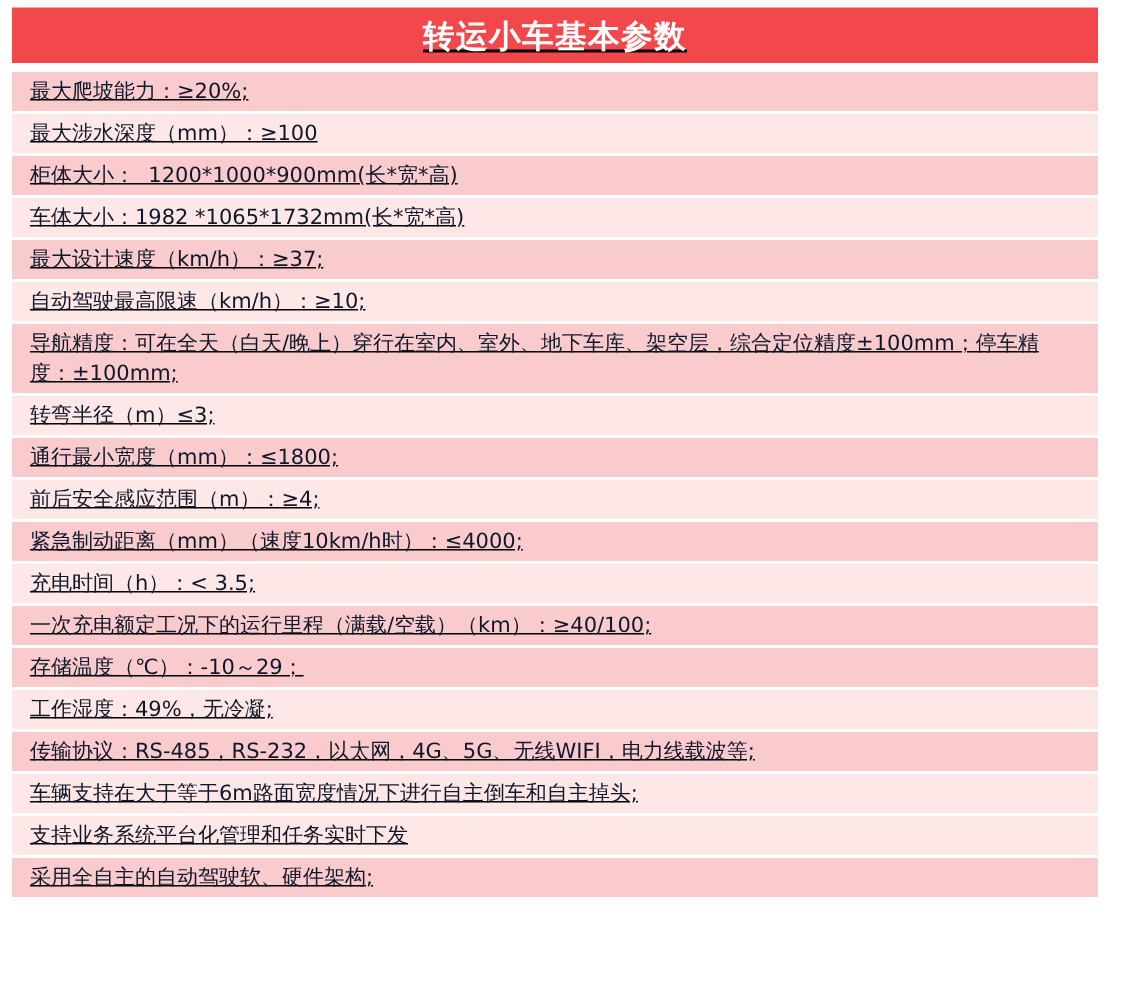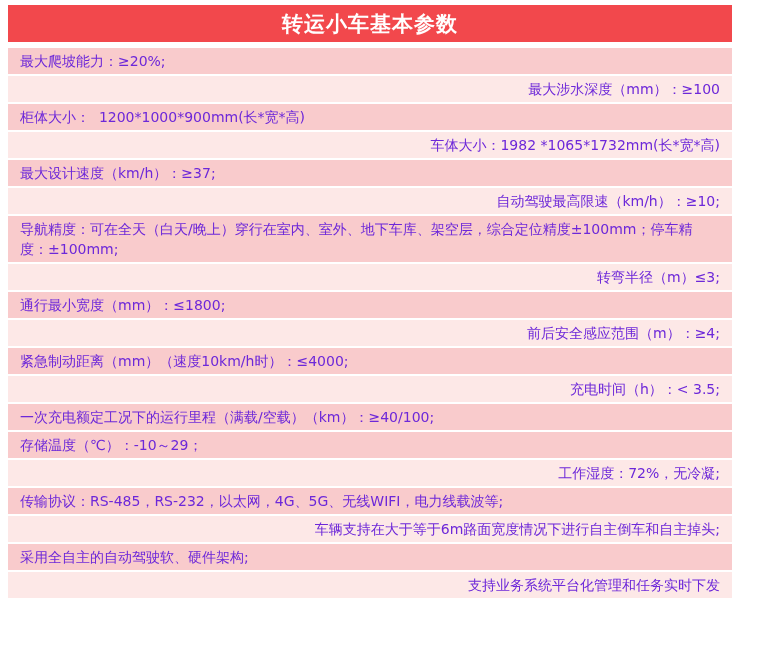--- a/index.html
+++ b/index.html
@@ -12,20 +12,21 @@
     height: 654px;
     font-family: "DejaVu Sans", "Liberation Sans", sans-serif;
     overflow: hidden;
   }
   .page {
     box-sizing: border-box;
     width: 740px;
     height: 654px;
     padding: 5px 8px 0 8px;
     background: #ffffff;
+    text-decoration: underline;
   }
   .title-bar {
     height: 37px;
     background: #f2484c;
     color: #ffffff;
     display: flex;
     align-items: center;
     justify-content: center;
     font-size: 21px;
     font-weight: bold;
@@ -35,26 +36,26 @@
   .spec-table {
     width: 100%;
   }
   .row {
     box-sizing: border-box;
     width: 100%;
     padding: 3px 12px;
     margin-bottom: 2px;
     font-size: 14px;
     line-height: 20px;
-    color: #6d28d9;
+    color: #0f172a;
     white-space: pre-wrap;
     word-break: break-all;
   }
   .row.dark  { background: #f9cbcc; }
-  .row.light { background: #fde8e7; text-align: right; }
+  .row.light { background: #fde8e7; }
 </style>
 </head>
 <body>
 
 <div class="page">
 
   <div class="title-bar">
     <span>转运小车基本参数</span>
   </div>
 
@@ -66,20 +67,20 @@
     <div class="row dark">最大设计速度（km/h）：≥37;</div>
     <div class="row light">自动驾驶最高限速（km/h）：≥10;</div>
     <div class="row dark">导航精度：可在全天（白天/晚上）穿行在室内、室外、地下车库、架空层，综合定位精度±100mm；停车精度：±100mm;</div>
     <div class="row light">转弯半径（m）≤3;</div>
     <div class="row dark">通行最小宽度（mm）：≤1800;</div>
     <div class="row light">前后安全感应范围（m）：≥4;</div>
     <div class="row dark">紧急制动距离（mm）（速度10km/h时）：≤4000;</div>
     <div class="row light">充电时间（h）：&lt; 3.5;</div>
     <div class="row dark">一次充电额定工况下的运行里程（满载/空载）（km）：≥40/100;</div>
     <div class="row dark">存储温度（℃）：-10～29；</div>
-    <div class="row light">工作湿度：72%，无冷凝;</div>
+    <div class="row light">工作湿度：49%，无冷凝;</div>
     <div class="row dark">传输协议：RS-485，RS-232，以太网，4G、5G、无线WIFI，电力线载波等;</div>
     <div class="row light">车辆支持在大于等于6m路面宽度情况下进行自主倒车和自主掉头;</div>
+    <div class="row light">支持业务系统平台化管理和任务实时下发</div>
     <div class="row dark">采用全自主的自动驾驶软、硬件架构;</div>
-    <div class="row light">支持业务系统平台化管理和任务实时下发</div>
   </div>
 
 </div>
 
 </body></html>

